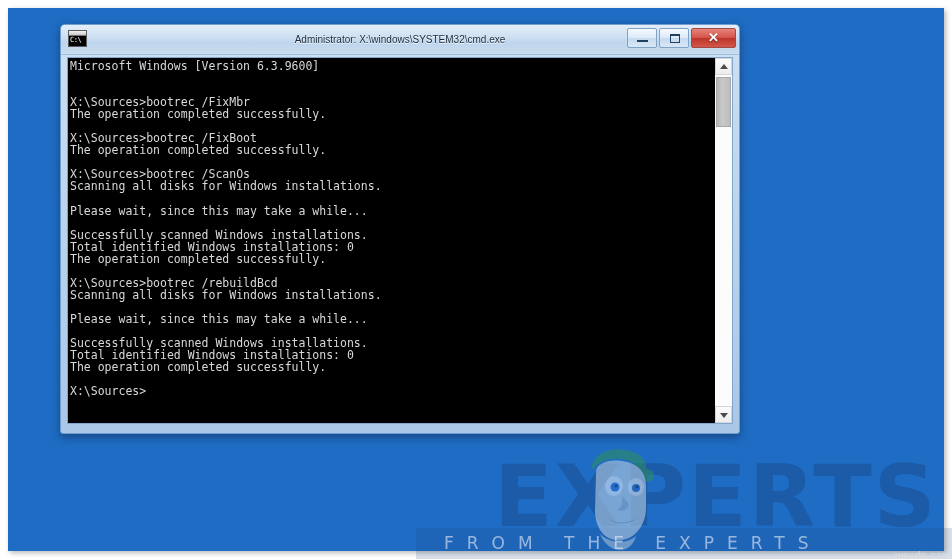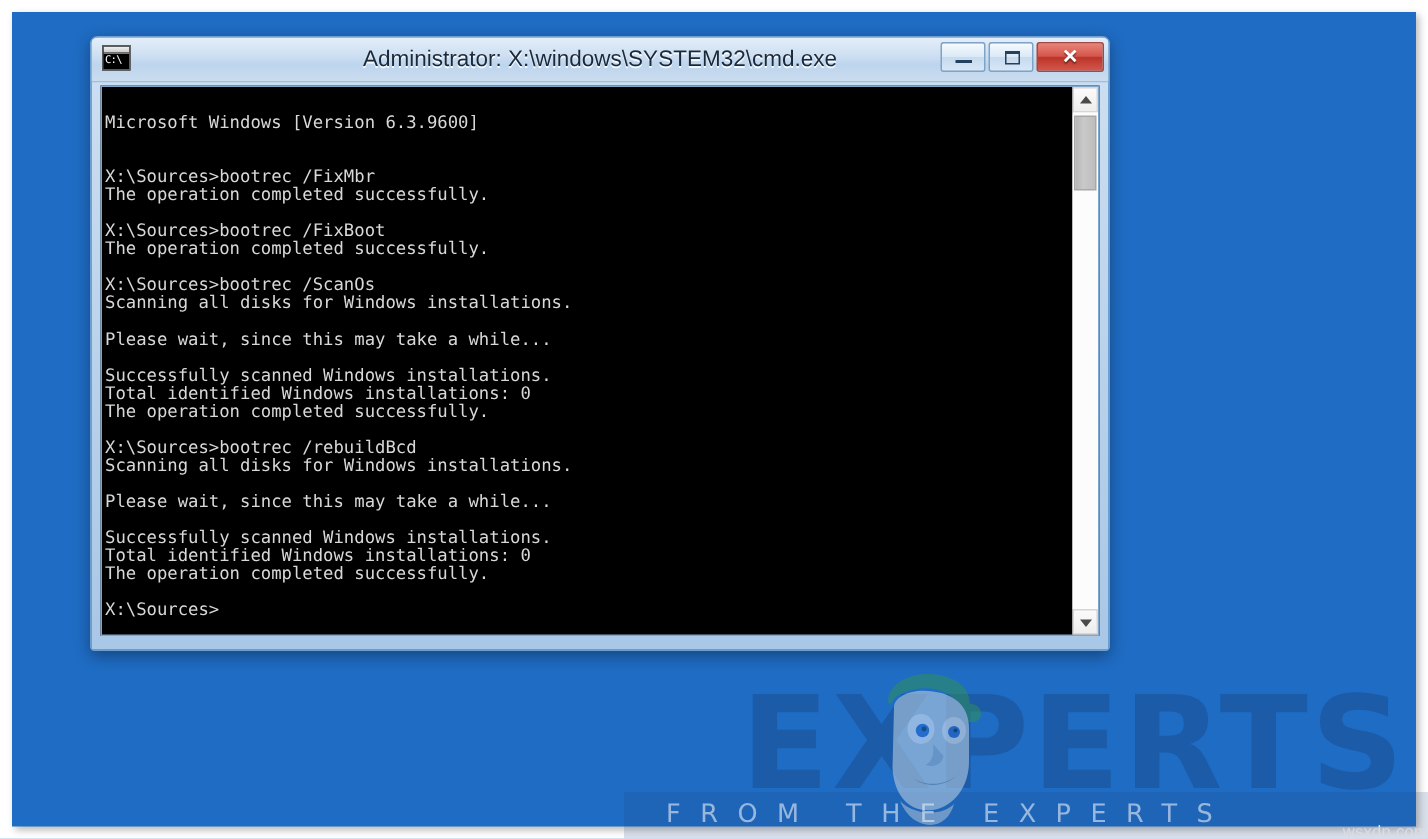--- a/index.html
+++ b/index.html
@@ -71,21 +71,21 @@
     line-height: 8px;
     padding-left: 1px;
     letter-spacing: -0.5px;
   }
   #window-title {
     position: absolute;
     left: 0; right: 0; top: 0;
     height: 29px;
     line-height: 29px;
     text-align: center;
-    font-size: 15px;
+    font-size: 10px;
     color: #1a2a3a;
     text-shadow: 0 1px 0 rgba(255,255,255,0.85);
     white-space: nowrap;
     pointer-events: none;
   }
   #win-controls {
     position: absolute;
     right: 3px;
     top: 3px;
     display: flex;
@@ -140,21 +140,21 @@
     right: 6px;
     bottom: 9px;
     background: #000000;
     border: 1px solid #7fa6cc;
     box-sizing: border-box;
     display: flex;
   }
   #console {
     flex: 1 1 auto;
     overflow: hidden;
-    padding: 17px 0 0 2px;
+    padding: 2px 0 0 2px;
   }
   #console pre {
     margin: 0;
     color: #d8d8d8;
     font-family: "DejaVu Sans Mono", "Liberation Mono", monospace;
     font-size: 11.5px;
     line-height: 12.05px;
     letter-spacing: 0px;
     white-space: pre;
   }

